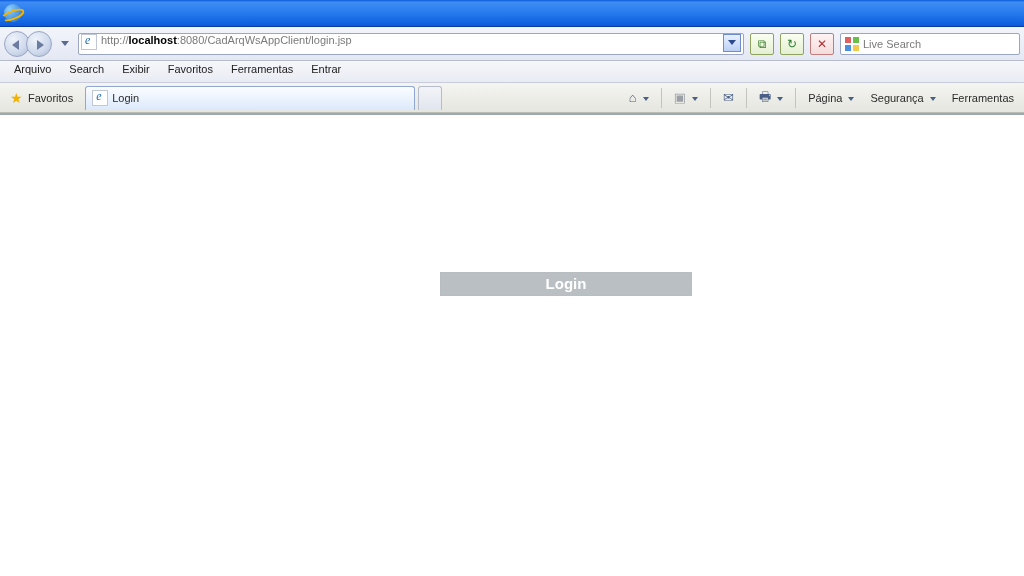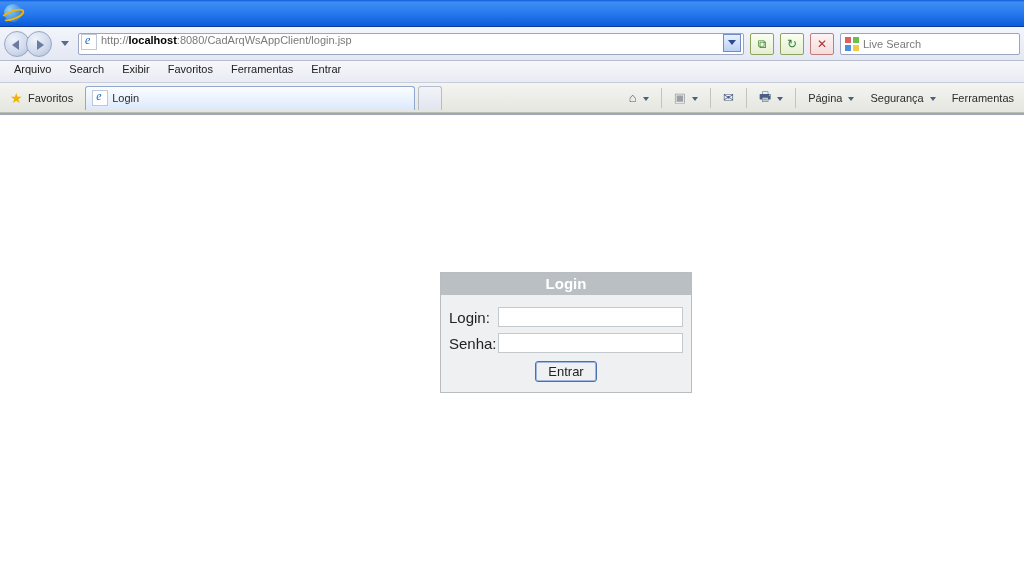--- a/index.html
+++ b/index.html
@@ -234,25 +234,14 @@
       <span class="drop"></span>
   </div>
   <div class="cmd">
     <span>Ferramentas</span>
   </div>
 </div>
 
 <div class="page">
   <div class="login-box">
     <div class="login-hdr">Login</div>
-    <div class="login-body">
-      <div class="frow">
-        <div class="flabel">Login:</div>
-        <input class="finput" type="text" value="" style="">
-      </div>
-      <div class="frow">
-        <div class="flabel">Senha:</div>
-        <input class="finput" type="password" value="" style="">
-      </div>
-      <button class="fsubmit">Entrar</button>
-    </div>
   </div>
 </div>
 
 </body></html>

